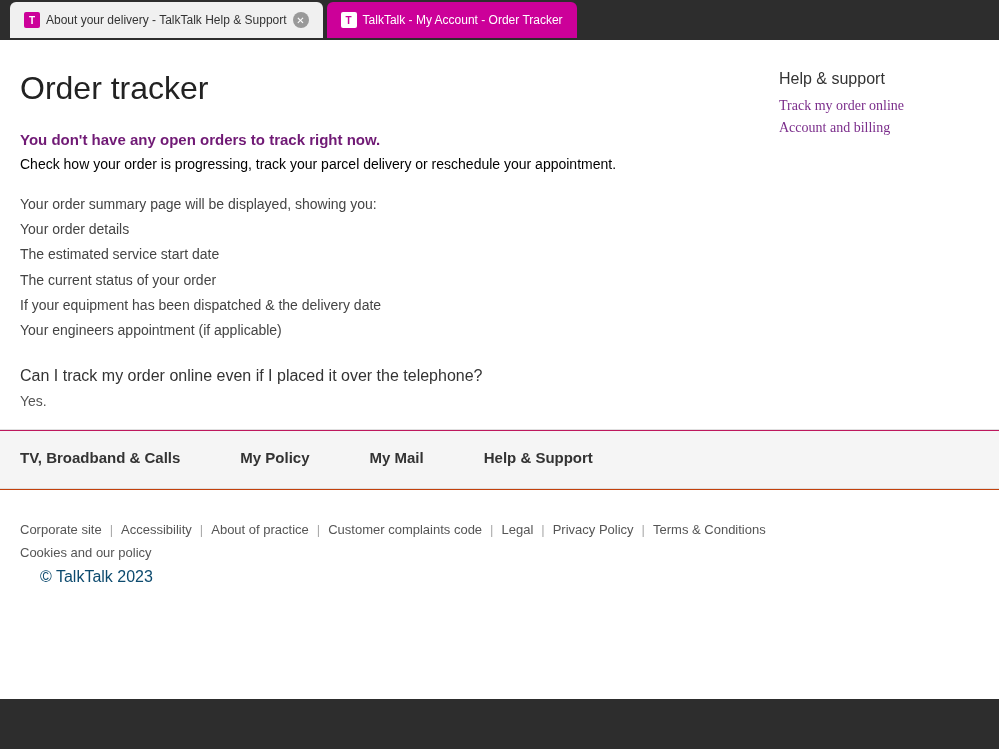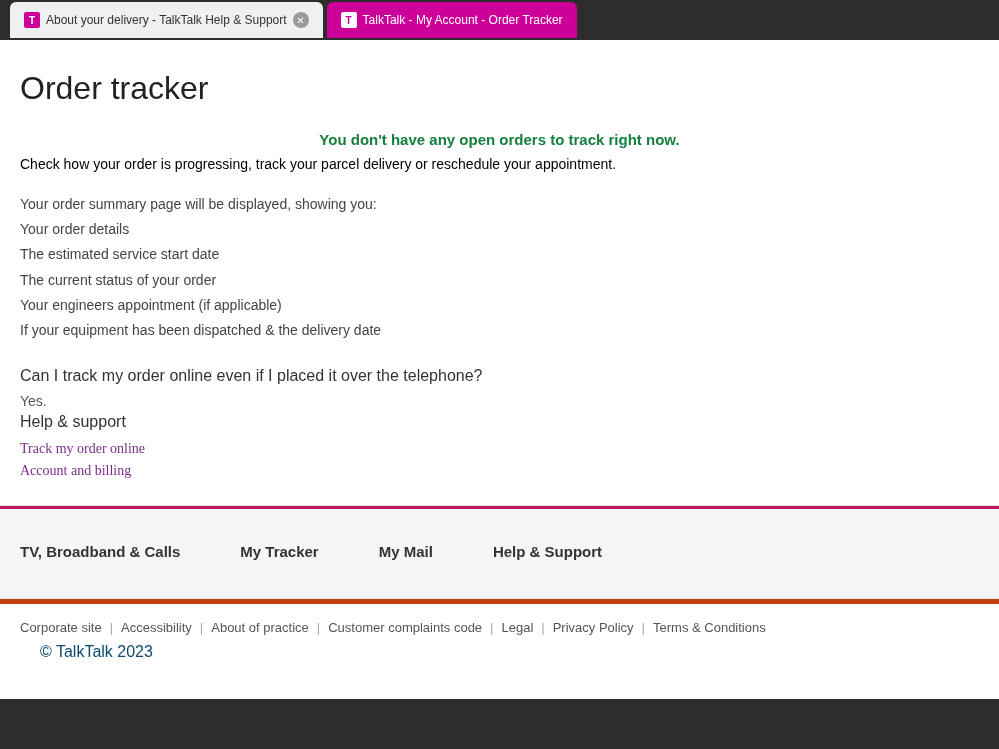--- a/index.html
+++ b/index.html
@@ -56,41 +56,39 @@
     }
     .tab-active .tab-icon {
       background: white;
       color: #cc0099;
     }
 
     
     .page-content {
       display: flex;
       padding: 30px 20px 20px 20px;
-      gap: 4px;
-      flex-direction: column;
+      gap: 24px;
     }
 
     .main-content {
       flex: 1;
     }
 
     .page-title {
       font-size: 32px;
       font-weight: 300;
       color: #222;
       margin-bottom: 24px;
     }
 
     .no-orders-text {
       font-size: 15px;
       font-weight: bold;
-      color: #15803d;
+      color: #701a75;
       margin-bottom: 8px;
-      text-align: center;
     }
 
     .check-text {
       font-size: 14px;
       color: #000000;
       margin-bottom: 20px;
     }
 
     .order-summary-section {
       font-size: 14px;
@@ -134,43 +132,43 @@
       font-size: 14px;
       text-decoration: none;
       margin-bottom: 6px;
       cursor: pointer;
       font-family: Liberation Serif, serif;
     }
 
     
     .footer-nav {
       background: #f5f5f5;
-      border-top: 3px solid #be185d;
-      padding: 34px 20px;
+      border-top: 1px solid #be185d;
+      padding: 18px 20px;
       display: flex;
       gap: 60px;
     }
 
     .footer-nav-column {
       display: flex;
       flex-direction: column;
       gap: 6px;
     }
 
     .footer-nav-heading {
       font-size: 15px;
       font-weight: bold;
       color: #333;
       margin-bottom: 4px;
     }
 
     
     .footer-bottom {
-      padding: 16px 20px;
-      border-top: 5px solid #c2410c;
+      padding: 32px 20px;
+      border-top: 1px solid #c2410c;
     }
 
     .footer-links {
       display: flex;
       align-items: center;
       flex-wrap: wrap;
       gap: 0;
       font-size: 13px;
       color: #555;
       margin-bottom: 8px;
@@ -230,22 +228,22 @@
 
     <p class="no-orders-text">You don't have any open orders to track right now.</p>
     <p class="check-text">Check how your order is progressing, track your parcel delivery or reschedule your appointment.</p>
 
     <div class="order-summary-section">
       <p>Your order summary page will be displayed, showing you:</p>
       <div id="summary-items-container">
           <p>Your order details</p>
           <p>The estimated service start date</p>
           <p>The current status of your order</p>
+          <p>If your equipment has been dispatched &amp; the delivery date</p>
           <p>Your engineers appointment (if applicable)</p>
-          <p>If your equipment has been dispatched &amp; the delivery date</p>
         </div>
     </div>
 
     <p class="question-text">Can I track my order online even if I placed it over the telephone?</p>
     <p class="answer-text">Yes.</p>
   </div>
 
   <div class="sidebar">
     <p class="sidebar-title">Help &amp; support</p>
     <div id="sidebar-links-container">
@@ -255,21 +253,21 @@
   </div>
 </div>
 
 <hr class="divider">
 
 <div class="footer-nav" id="footer-nav-container">
     <div class="footer-nav-column">
       <span class="footer-nav-heading">TV, Broadband &amp; Calls</span>
     </div>
     <div class="footer-nav-column">
-      <span class="footer-nav-heading">My Tracker</span>
+      <span class="footer-nav-heading">My Policy</span>
     </div>
     <div class="footer-nav-column">
       <span class="footer-nav-heading">My Mail</span>
     </div>
     <div class="footer-nav-column">
       <span class="footer-nav-heading">Help &amp; Support</span>
     </div>
   </div>
 
 <hr class="divider">
@@ -283,16 +281,19 @@
       <a>About of practice</a>
       <span class="footer-separator">|</span>
       <a>Customer complaints code</a>
       <span class="footer-separator">|</span>
       <a>Legal</a>
       <span class="footer-separator">|</span>
       <a>Privacy Policy</a>
       <span class="footer-separator">|</span>
       <a>Terms &amp; Conditions</a>
     </div>
+  <div class="footer-links">
+    <a>Cookies and our policy</a>
+  </div>
   <p class="copyright">© TalkTalk 2023</p>
 </div>
 
 <div class="bottom-bar"></div>
 
 </body></html>

